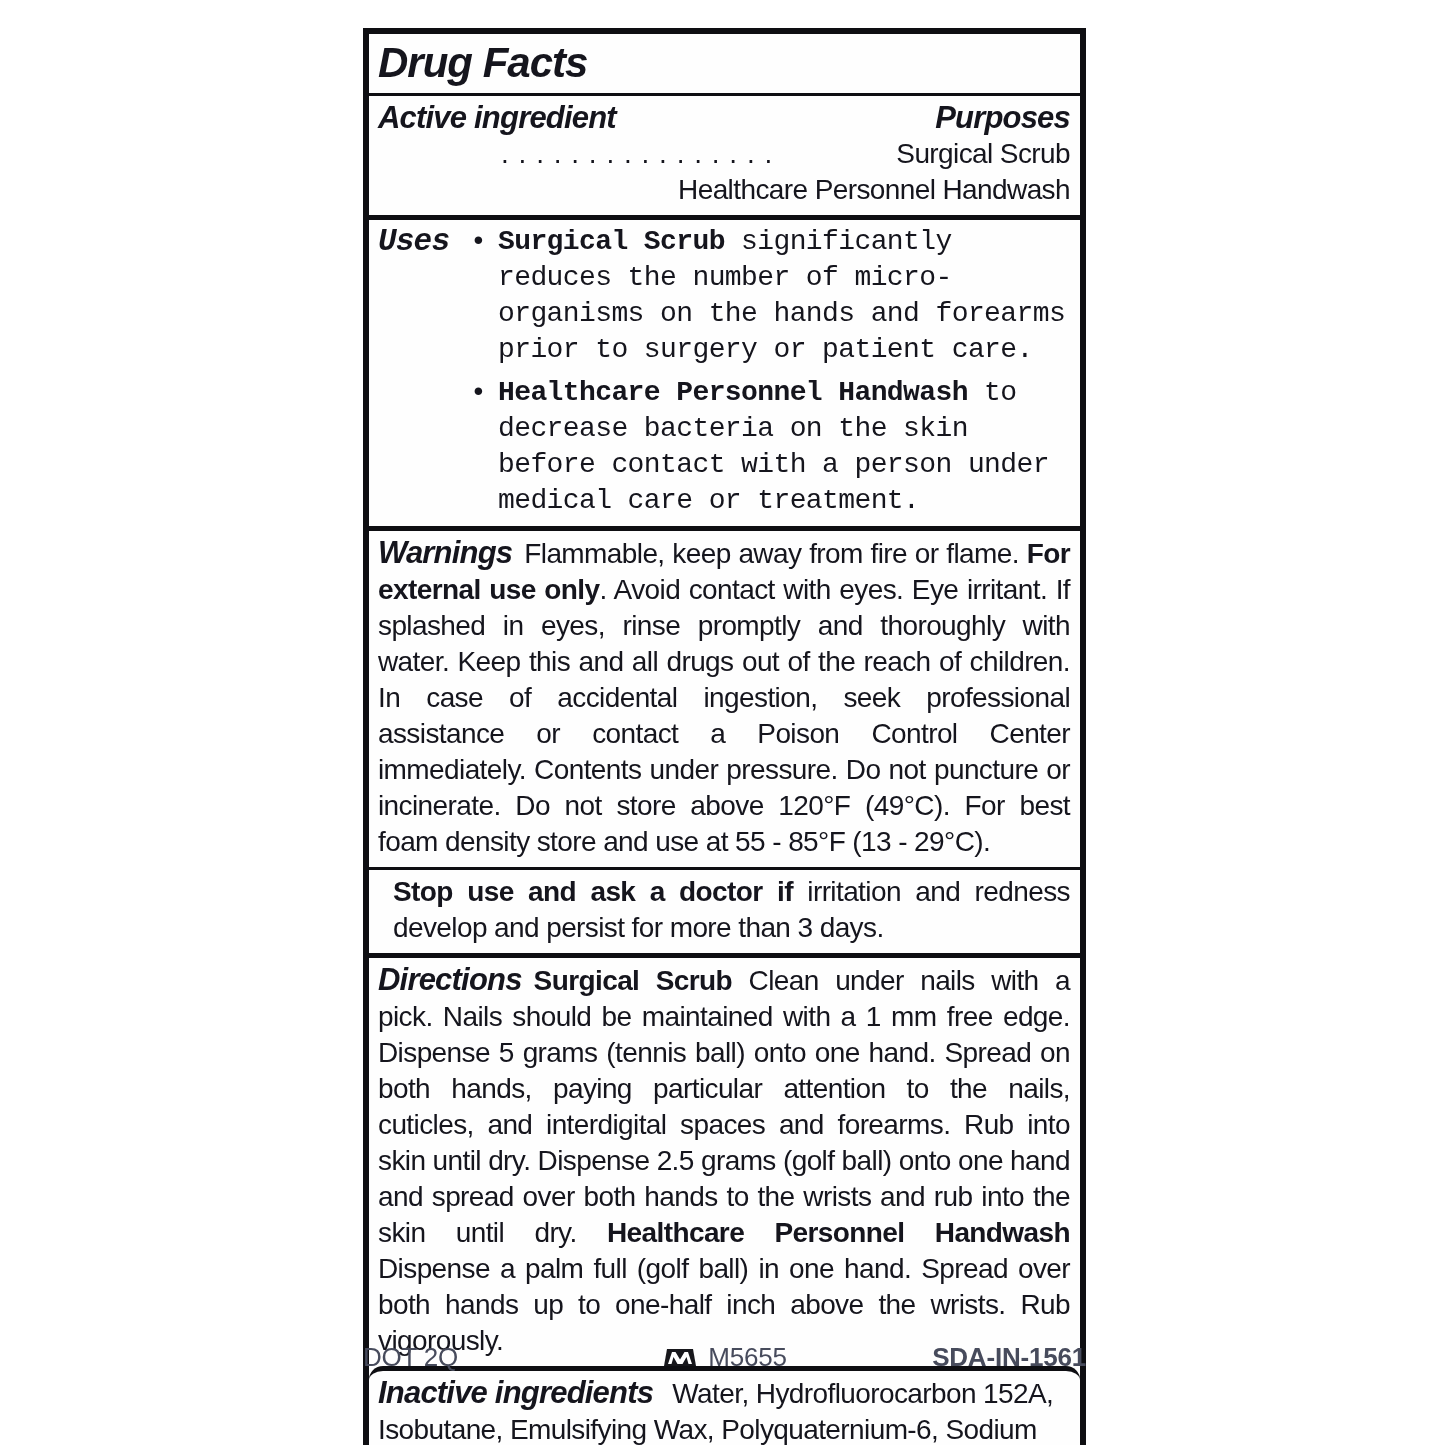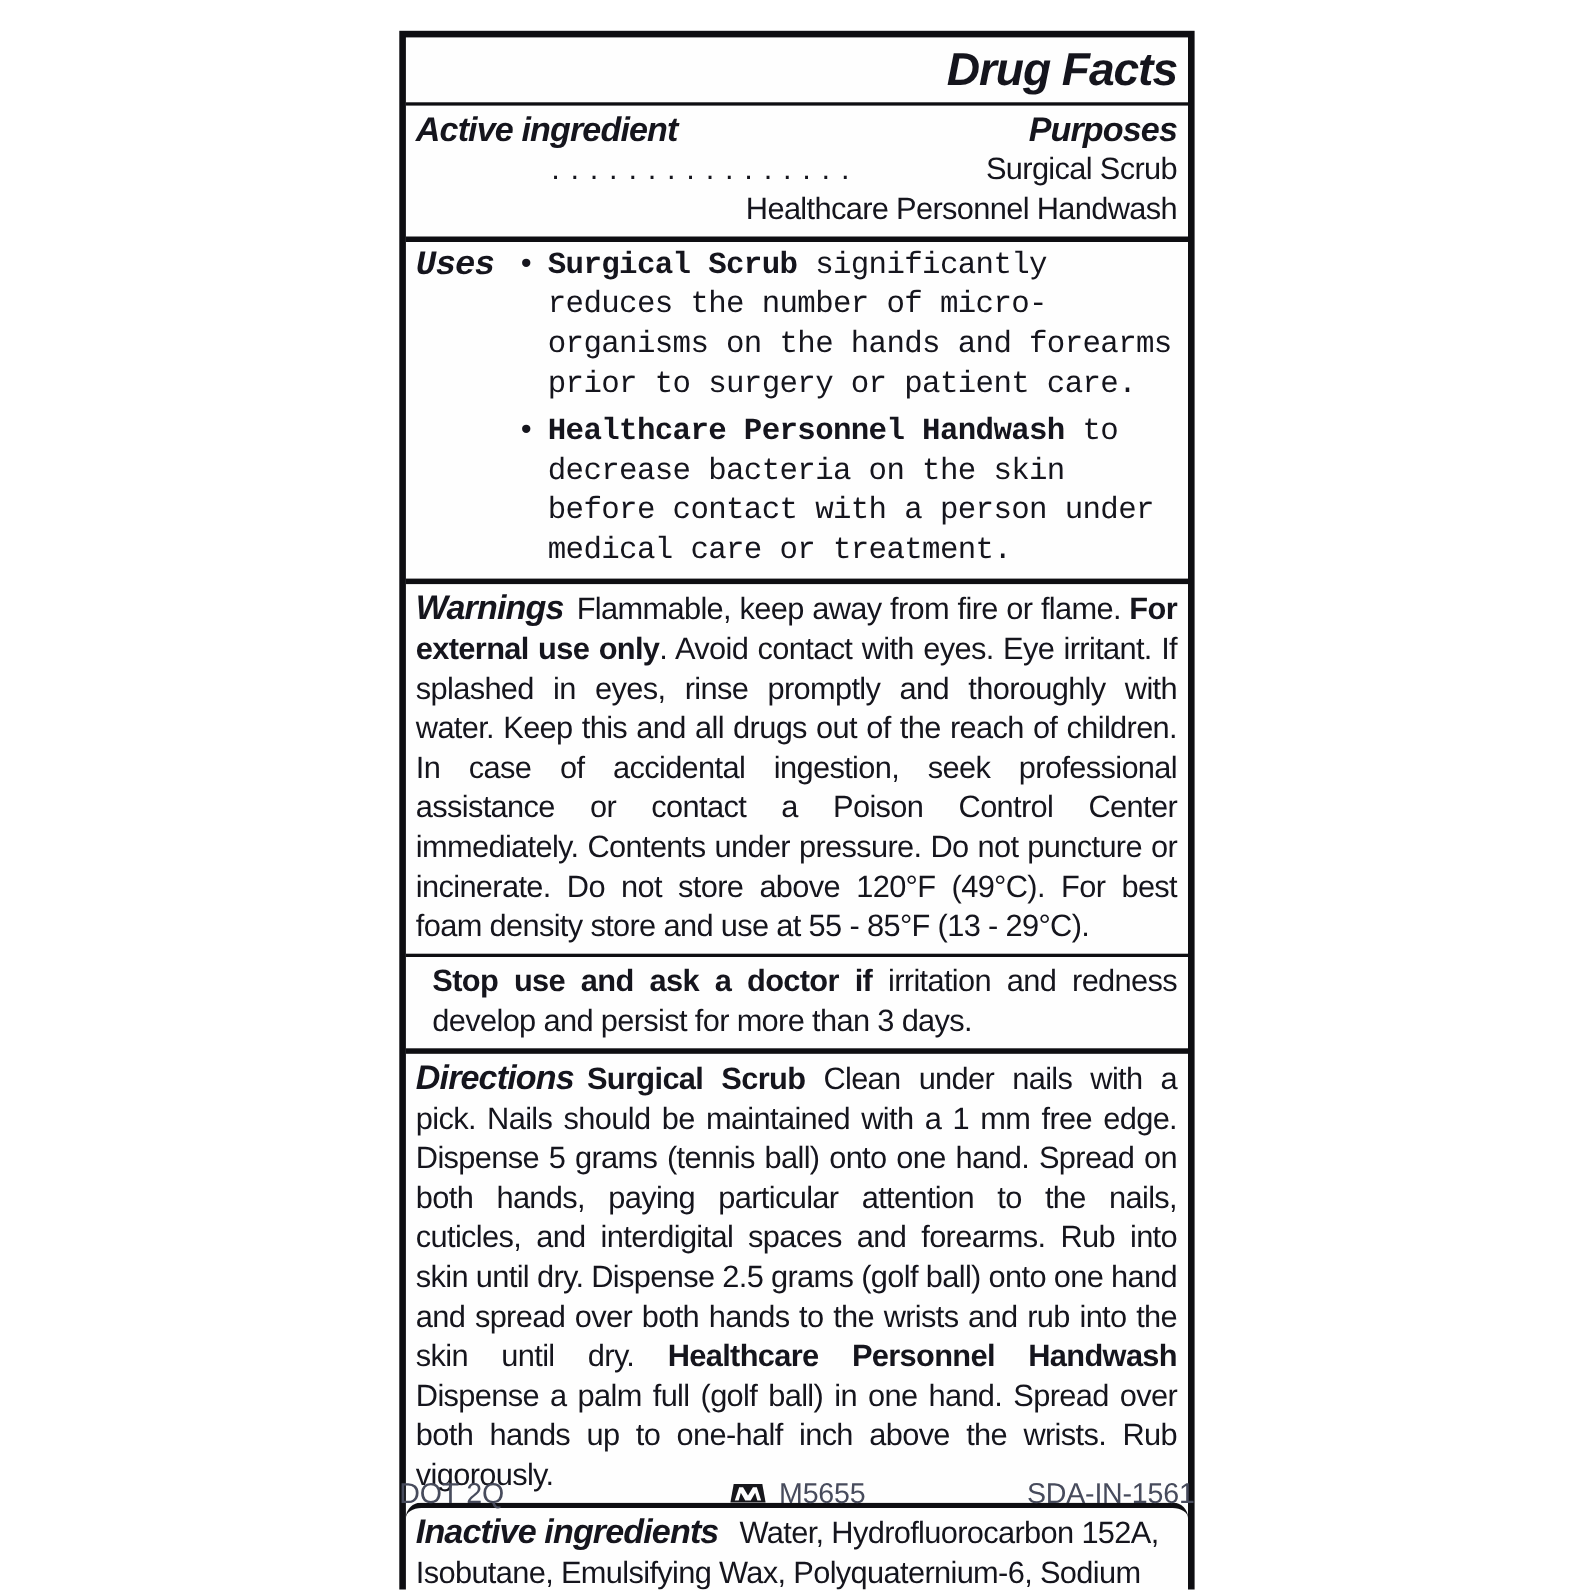--- a/index.html
+++ b/index.html
@@ -34,21 +34,21 @@
     font-size:31px;
     letter-spacing:-0.8px;
   }
   .b  { font-weight:bold; }
   .just { text-align:justify; }
 
   
   .sec-title { min-height:57px; padding-top:6px; }
   .sec-title .title {
     font-weight:bold; font-style:italic;
-    font-size:42px; line-height:46px; letter-spacing:-1px;text-align:right;
+    font-size:42px; line-height:46px; letter-spacing:-1px;
   }
 
   
   .sec-active { min-height:120px; }
   .ai-head { display:flex; justify-content:space-between; align-items:center; }
   .ai-line { display:flex; align-items:baseline; white-space:nowrap; }
   .ai-dots { flex:1; overflow:hidden; text-align:center; margin:0 6px; letter-spacing:1px; }
   .ai-right { text-align:right; }
 
   
@@ -82,21 +82,21 @@
     position:absolute;
     left:363px; top:1342px;
     width:723px;
     display:flex; align-items:center;
     font-size:26px;
     color:#474b5c;
     letter-spacing:-0.2px;
   }
   .footer-left  { flex:1; text-align:left; }
   .footer-mid   { flex:1; display:flex; align-items:center; justify-content:center; gap:10px; }
-  .footer-right { flex:1; text-align:right; }
+  .footer-right { flex:1; text-align:right;font-weight:bold; }
   .logo-svg { display:block; }
 </style>
 </head>
 <body>
 
 <div class="label-box">
 
   <div class="sec sec-title">
     <div class="title">Drug Facts</div>
   </div>

